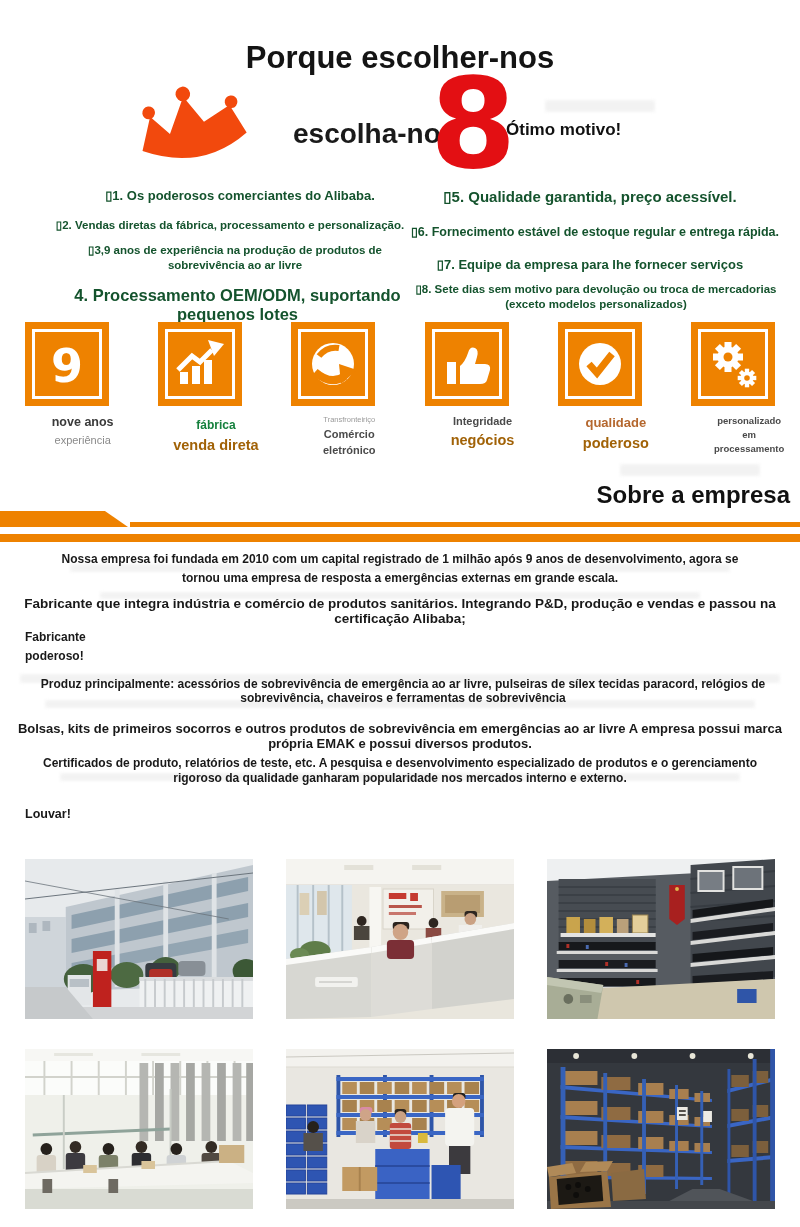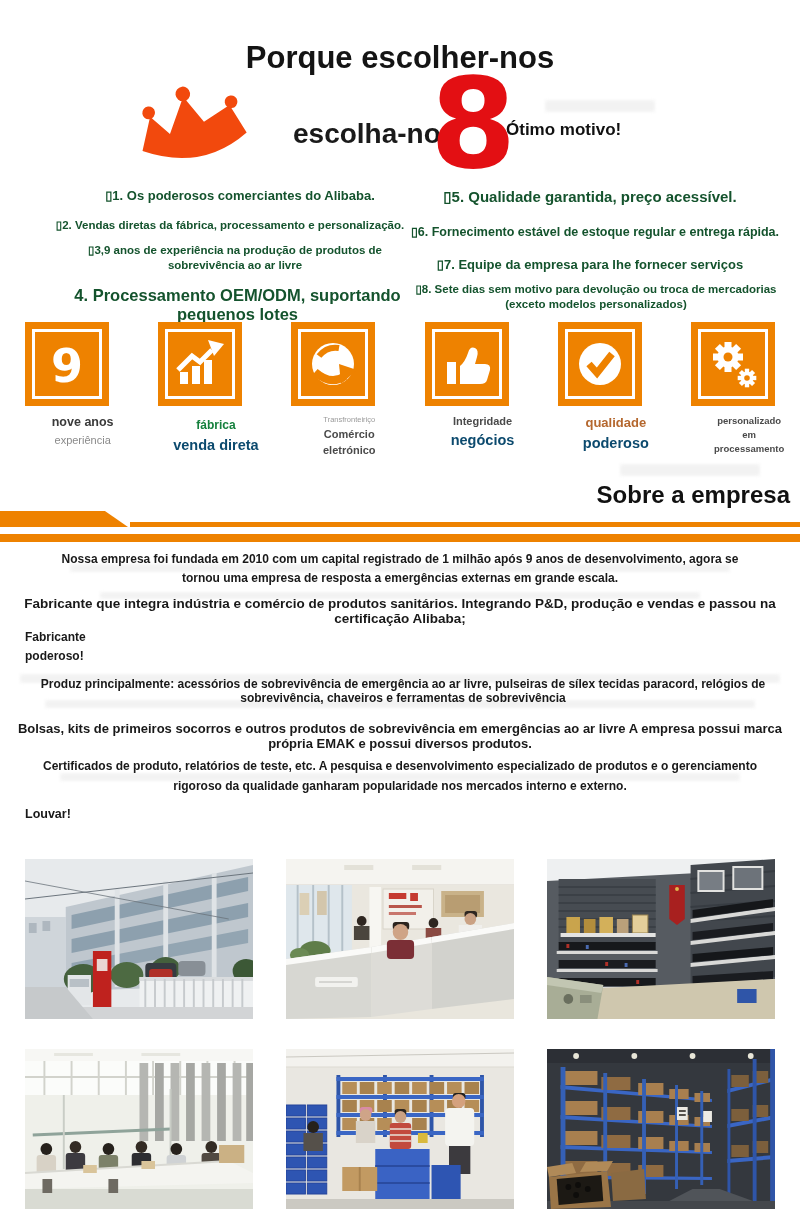--- a/index.html
+++ b/index.html
@@ -33,21 +33,21 @@
   .features{display:flex;height:132px;}
   .feature{width:133.3px;text-align:center;}
   .tile{width:84px;height:84px;margin:0 auto;background:#EE8200;position:relative;}
   .tile::before{content:"";position:absolute;inset:7px;border:3px solid #fff;}
   .tile svg{position:absolute;left:14px;top:14px;}
   .flines{margin-top:9px;padding-left:32px;}
   .fl{display:block;}
   .fl-md{font-size:12.5px;font-weight:700;color:#3a3a3a;}
   .fl-gray{font-size:11px;color:#8a8a8a;margin-top:5px;}
   .fl-sm{font-size:12px;font-weight:700;color:#15803d;margin-top:12px;}
-  .fl-lg{font-size:14.5px;font-weight:700;color:#0c4a6e;margin-top:5px;}
+  .fl-lg{font-size:14.5px;font-weight:700;color:#a16207;margin-top:5px;}
   .fl-xxs{font-size:7.5px;color:#9a9a9a;}
   .fl-xs{font-size:11px;font-weight:700;color:#4a4a4a;margin-top:4px;}
   .fl-orange{font-size:13px;font-weight:700;color:#b4672e;}
   .fl-tiny{font-size:9.5px;font-weight:700;color:#4a4a4a;margin-top:3px;}
 
   
   .divider{position:relative;height:90px;}
   .about-heading{position:absolute;right:10px;top:27px;margin:0;font-size:24px;font-weight:700;color:#111;}
   .div-trap{position:absolute;left:0;top:57px;width:128px;height:16px;background:#EE8200;
             clip-path:polygon(0 0,82% 0,100% 100%,0 100%);}
@@ -56,21 +56,21 @@
 
   
   .about{position:relative;height:300px;}
   .about p{margin:0;position:absolute;font-weight:700;color:#191919;}
   .ap-center{text-align:center;}
   .ap1{top:6px;left:50px;right:50px;font-size:12px;line-height:19px;}
   .ap2{top:52px;left:18px;right:18px;font-size:13.5px;}
   .ap3{top:84px;left:25px;font-size:12px;line-height:19px;white-space:pre-line;}
   .ap4{top:133px;left:14px;right:8px;font-size:12px;}
   .ap5{top:177px;left:14px;right:14px;font-size:13px;}
-  .ap6{top:212px;left:32px;right:32px;font-size:12px;line-height:20px;}
+  .ap6{top:212px;left:32px;right:32px;font-size:12px;line-height:15px;}
   .ap7{top:263px;left:25px;font-size:12.5px;}
 
   
   .gallery{margin:15px 25px 0;display:grid;grid-template-columns:repeat(3,1fr);gap:30px 33px;}
   .photo{height:160px;overflow:hidden;}
   .photo svg{display:block;width:100%;height:100%;}
 </style>
 </head>
 <body>
 

